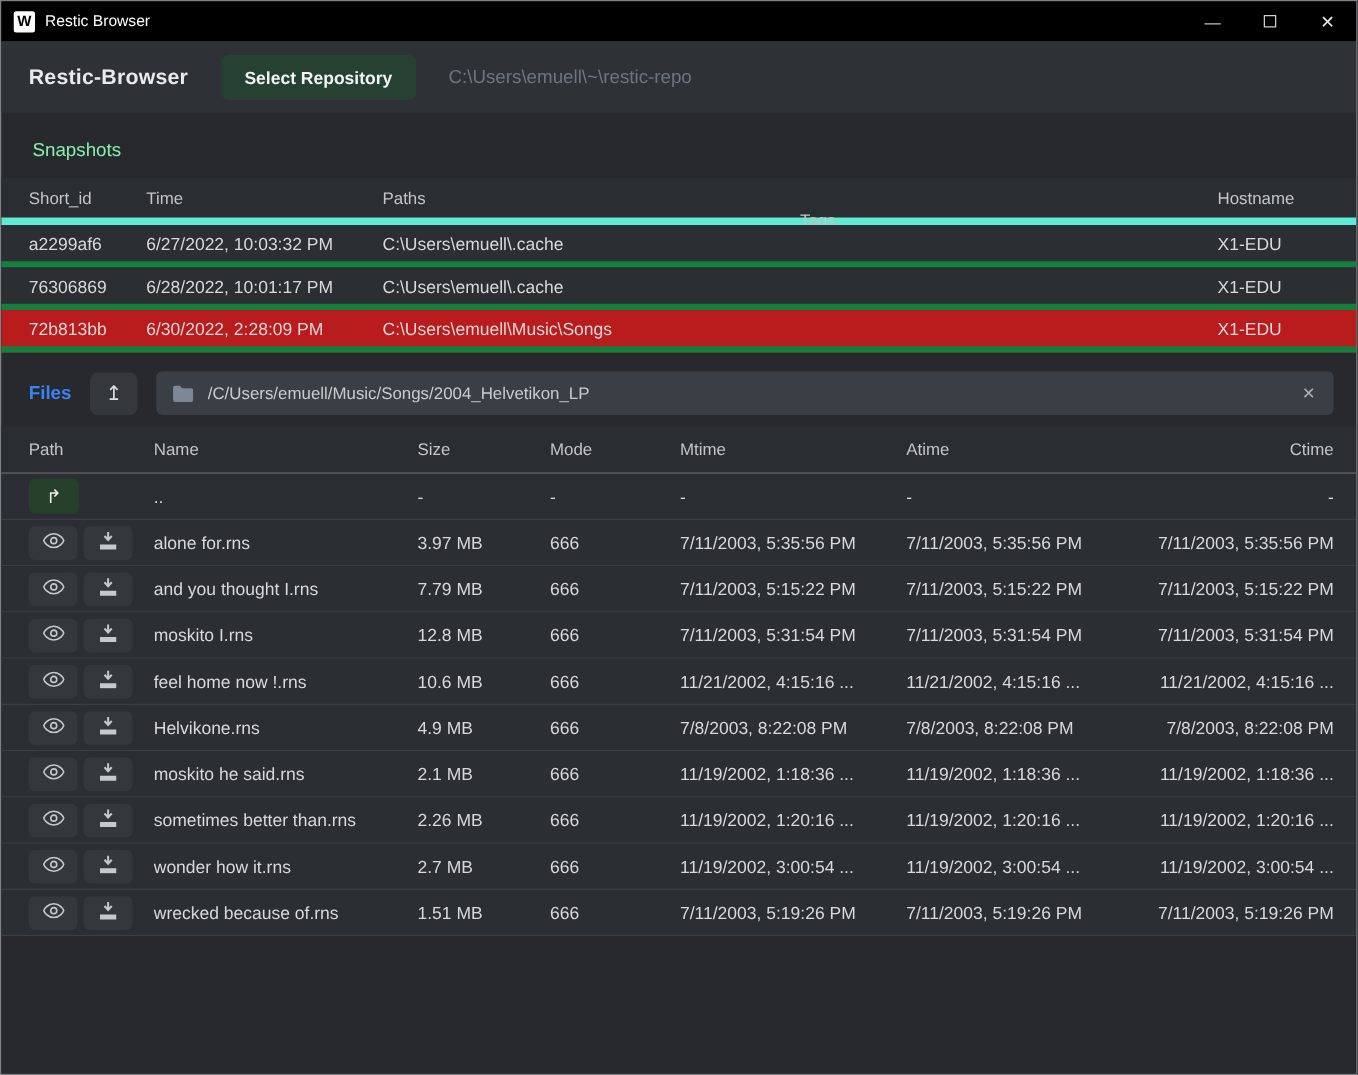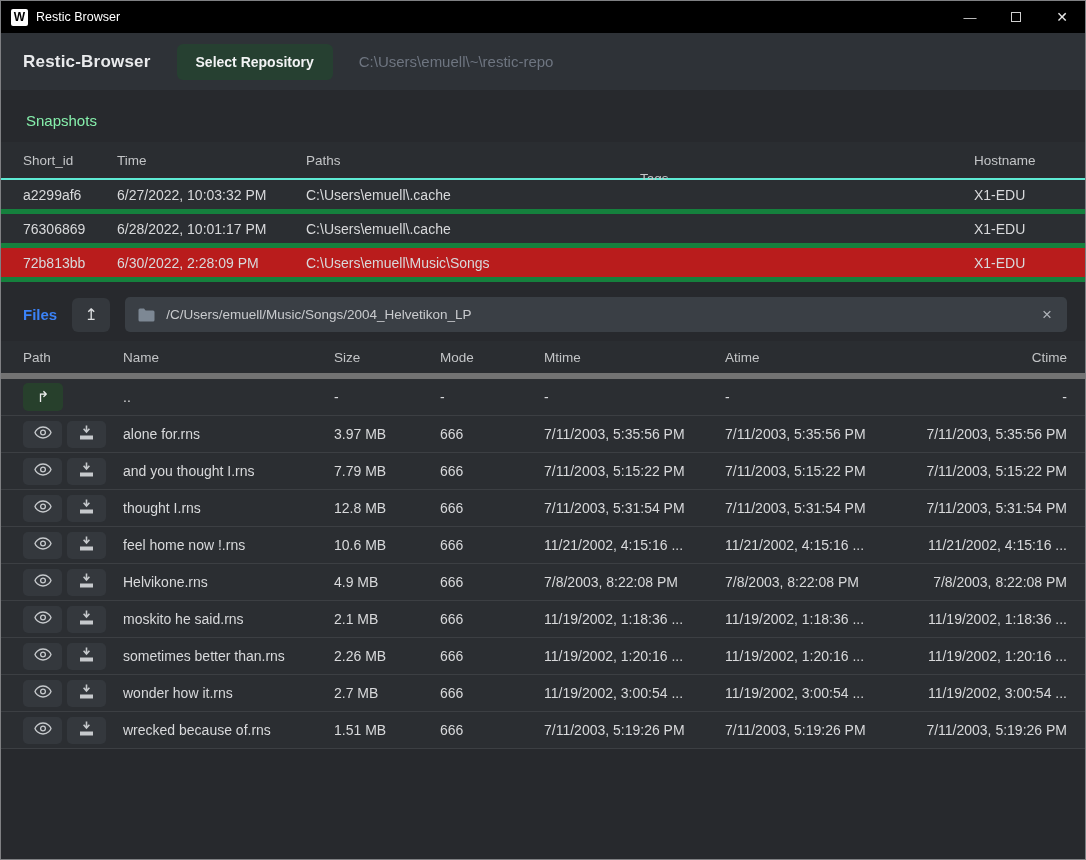--- a/index.html
+++ b/index.html
@@ -26,21 +26,21 @@
   .toolbar { height:57px; background:#2e3237; display:flex; align-items:center;
     padding:0 22px; gap:26px; flex:0 0 auto; }
   .app-title { color:#e9eaec; font-size:17px; font-weight:bold; letter-spacing:.2px; }
   .btn-select-repo { background:#264031; color:#f2f3f4; font-weight:bold; font-size:14px;
     padding:10px 19px; border:none; border-radius:6px; cursor:pointer; }
   .repo-path { color:#6e7580; font-size:15px; }
   
   .section-title { padding:22px 22px 13px 25px; color:#86efac; font-size:15px; font-weight:normal; }
   .snap-header, .snap-row { display:flex; align-items:center; padding:0 18px 0 22px; }
   .snap-header { height:38px; color:#c3c5c7; font-size:13.5px; background:#2a2d31;
-    border-bottom:2px solid #5eead4; }
+    border-bottom:6px solid #5eead4; }
   .snap-row { height:34px; color:#d8d9db; font-size:14px; background:#2b2e32;
     border-bottom:5px solid #15803d; }
   .snap-row.selected { background:#b91c1c; }
   .c-shortid { width:94px; }
   .c-time { width:189px; }
   .c-paths { width:334px; }
   .c-tags { width:334px;margin-top:36px; }
   .c-host { flex:1; }
   
   .files-bar { display:flex; align-items:center; padding:15px 18px 9px 22px; gap:15px; flex:0 0 auto; }
@@ -50,21 +50,21 @@
   .path-bar { flex:1; height:35px; background:#3a3f45; border-radius:5px;
     display:flex; align-items:center; padding:0 13px; cursor:text; }
   .folder-icon { flex:0 0 auto; display:flex; }
   .path-text { color:#c9cbce; font-size:13.5px; margin-left:11px; flex:1;
     white-space:nowrap; overflow:hidden; }
   .clear-btn { background:none; border:none; color:#aeb2b8; font-size:17px; cursor:pointer;
     padding:0 2px; line-height:1; }
   
   .file-header, .file-row { display:flex; align-items:center; padding:0 18px 0 22px; }
   .file-header { height:38px; color:#c3c5c7; font-size:13.5px; background:#2a2d31;
-    border-bottom:6px solid #737373; flex:0 0 auto; }
+    border-bottom:1px solid #737373; flex:0 0 auto; }
   .file-row { height:37px; color:#d8d9db; font-size:14px; background:#2b2e32;
     border-bottom:1px solid #3c3f43; flex:0 0 auto; }
   .f-actions { width:100px; display:flex; gap:5px; align-items:center; }
   .f-name { width:211px; white-space:nowrap; overflow:hidden; }
   .f-size { width:106px; }
   .f-mode { width:104px; }
   .f-mtime { width:181px; white-space:nowrap; overflow:hidden; }
   .f-atime { width:179px; white-space:nowrap; overflow:hidden; }
   .f-ctime { flex:1; white-space:nowrap; overflow:hidden;text-align:right; }
   .icon-btn { width:39px; height:27px; background:#34383d; border:none; border-radius:5px;
@@ -241,21 +241,21 @@
         </button>
         <button class="icon-btn">
           <span>
             <svg width="15" height="15" viewBox="0 0 15 15">
               <path d="M7.5 0.5 v6 M4.6 3.8 l2.9 3.2 2.9-3.2" fill="none" stroke="#c6c9cc" stroke-width="1.6"></path>
               <path d="M1 10.5 h13 v4 h-13 z" fill="#c6c9cc"></path>
             </svg>
           </span>
         </button>
       </div>
-      <div class="f-name">thought I.rns</div>
+      <div class="f-name">moskito I.rns</div>
       <div class="f-size">12.8 MB</div>
       <div class="f-mode">666</div>
       <div class="f-mtime">7/11/2003, 5:31:54 PM</div>
       <div class="f-atime">7/11/2003, 5:31:54 PM</div>
       <div class="f-ctime">7/11/2003, 5:31:54 PM</div>
     </div>
 
     <div class="file-row">
       <div class="f-actions">
         <button class="icon-btn">

